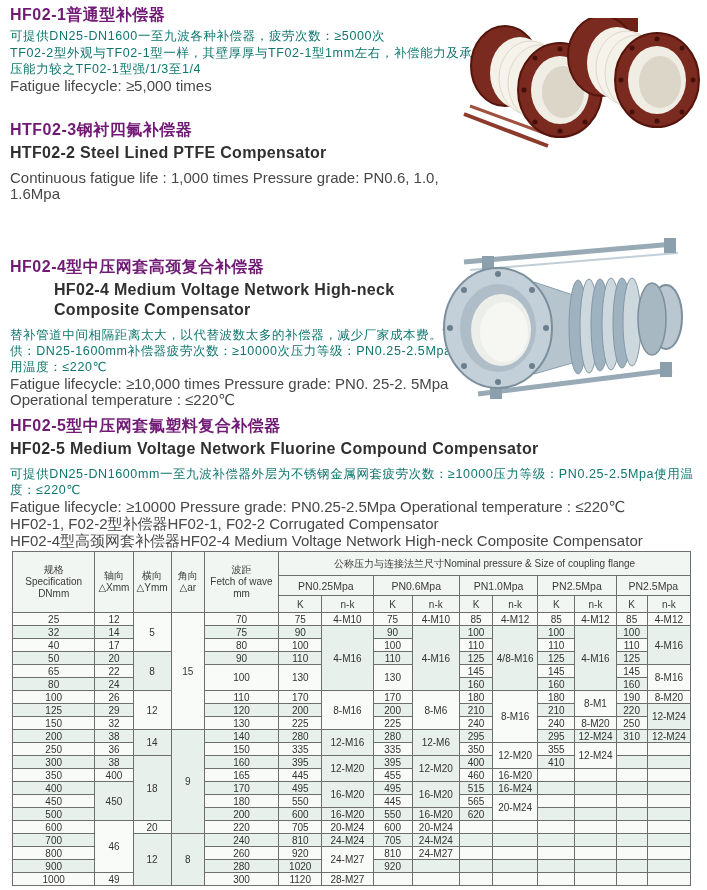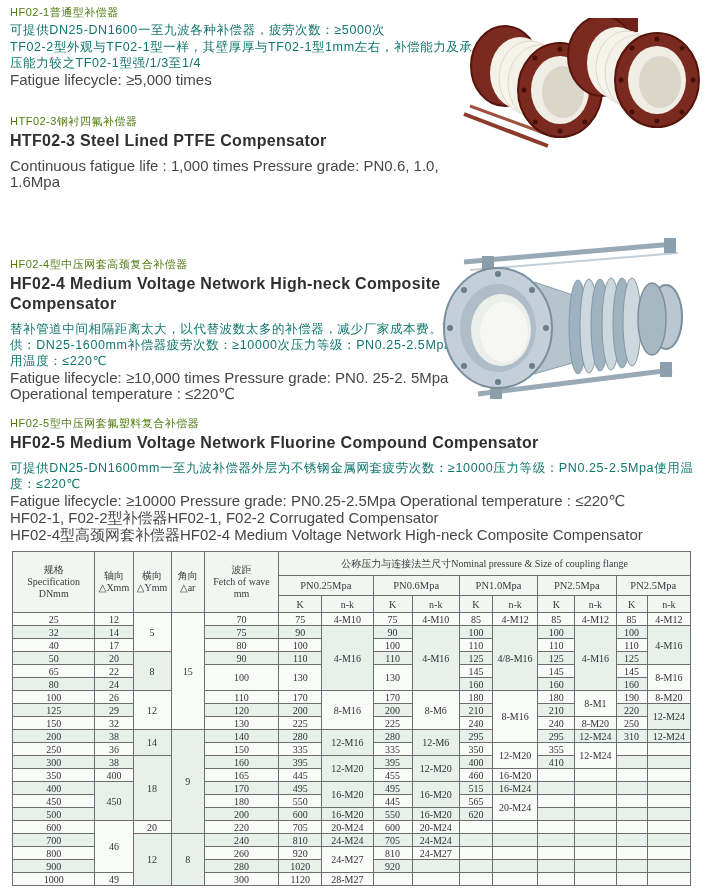--- a/index.html
+++ b/index.html
@@ -1,60 +1,60 @@
 <!DOCTYPE html>
 <html style="--flange: #7b2a1f; --bellows: #f4f1e9; --steel-body: #c4d0d9; --steel-shadow: #9fb2bf;"><head>
 <meta charset="utf-8">
 <style>
   html,body{margin:0;padding:0;background:#fff;}
   .page{position:relative;width:707px;height:890px;background:#fff;overflow:hidden;
         font-family:"Liberation Sans","DejaVu Sans",sans-serif;color:#3b3b3b;}
   .sec{position:absolute;}
-  .zh-title{font-size:11px;font-weight:normal;color:#4d7c0f;letter-spacing:.5px;margin-bottom:2px;}
+  .zh-title{font-size:16px;font-weight:bold;color:#701a75;letter-spacing:.5px;margin-bottom:2px;}
   .en-title{font-size:16px;font-weight:bold;color:#303030;letter-spacing:.3px;line-height:20px;margin-bottom:7px;}
   .body-zh{font-size:12.5px;line-height:16px;color:#0f766e;letter-spacing:.6px;margin-bottom:1px;}
   .note{font-size:15px;line-height:16px;color:#474747;}
   .s1{top:5px;left:10px;width:472px;}
-  .s2{top:114px;left:10px;width:478px;}
+  .s2{top:120px;left:10px;width:478px;}
   .s3{top:257px;left:10px;width:466px;}
-  .s3 .en-title{max-width:452px;}
+  .s3 .en-title{max-width:452px;margin-left:44px;}
   .s4{top:416px;left:10px;width:694px;}
   .s4 .note{margin-bottom:1px;}
   .photo{position:absolute;}
   .photo svg{display:block;}
   #photo-ptfe{top:18px;left:450px;width:257px;height:152px;}
   #photo-steel{top:222px;left:426px;width:279px;height:194px;}
   .tbl-wrap{position:absolute;top:551px;left:12px;}
   table{border-collapse:collapse;table-layout:fixed;width:679px;background:#fbfdfb;}
   th,td{border:1px solid #6e6e6e;text-align:center;overflow:hidden;}
   th{font-weight:normal;white-space:pre-line;background:#f2f6f2;color:#3a3a3a;}
   th.ch{font-size:10px;line-height:12px;}
   th.pt{font-size:10px;height:21px;}
   th.pg{font-size:10.5px;height:17px;}
   th.sk{font-size:10px;height:14px;}
   td{font-size:10px;line-height:11px;height:12px;padding:0;color:#333;}
   tbody tr:nth-child(even) td{background:#e7f0eb;}
   tbody tr:nth-child(odd) td{background:#f9fbf9;}
-  table{border:1px solid #4a4a4a;font-family:Liberation Serif, serif;}
+  table{border:1px solid #4a4a4a;}
 </style>
 </head>
 <body>
 
 <div class="page">
 
   <div class="sec s1">
     <div class="zh-title">HF02-1普通型补偿器</div>
     <div class="body-zh">可提供DN25-DN1600一至九波各种补偿器，疲劳次数：≥5000次</div>
     <div class="body-zh">TF02-2型外观与TF02-1型一样，其壁厚厚与TF02-1型1mm左右，补偿能力及承压能力较之TF02-1型强/1/3至1/4</div>
     <div class="note">Fatigue lifecycle: ≥5,000 times</div>
   </div>
 
   <div class="sec s2">
     <div class="zh-title">HTF02-3钢衬四氟补偿器</div>
-    <div class="en-title">HTF02-3 Steel Lined PTFE Compensator</div>
+    <div class="en-title">HTF02-2 Steel Lined PTFE Compensator</div>
     <div class="note">Continuous fatigue life : 1,000 times Pressure grade: PN0.6, 1.0, 1.6Mpa</div>
   </div>
 
   <div class="sec s3">
     <div class="zh-title">HF02-4型中压网套高颈复合补偿器</div>
     <div class="en-title">HF02-4 Medium Voltage Network High-neck Composite Compensator</div>
     <div class="body-zh">替补管道中间相隔距离太大，以代替波数太多的补偿器，减少厂家成本费。可提供：DN25-1600mm补偿器疲劳次数：≥10000次压力等级：PN0.25-2.5Mpa使用温度：≤220℃</div>
     <div class="note">Fatigue lifecycle: ≥10,000 times Pressure grade: PN0. 25-2. 5Mpa</div>
     <div class="note">Operational temperature : ≤220℃</div>
   </div>

